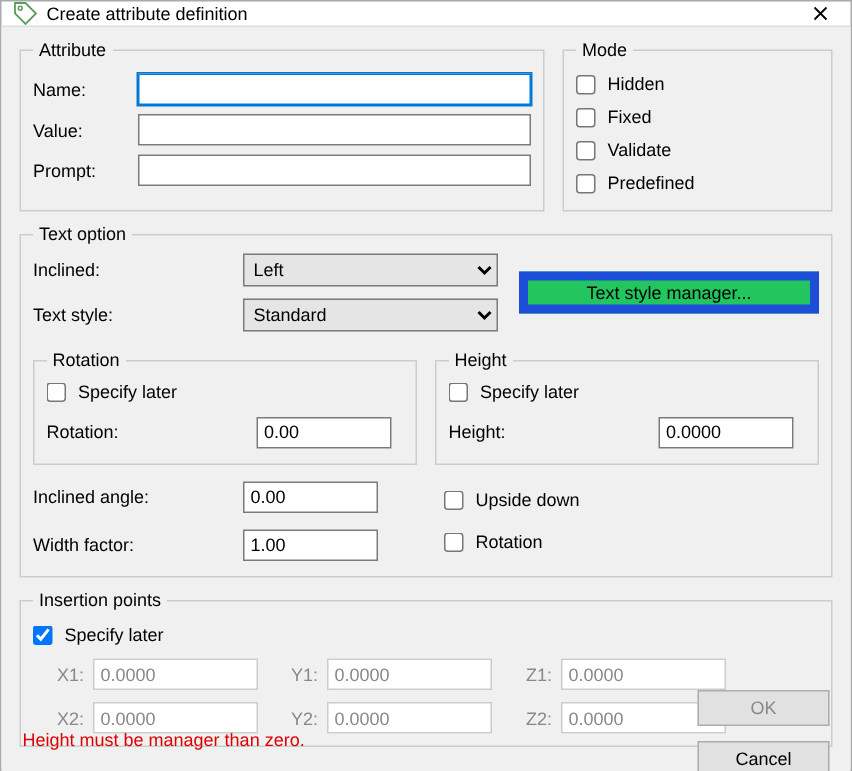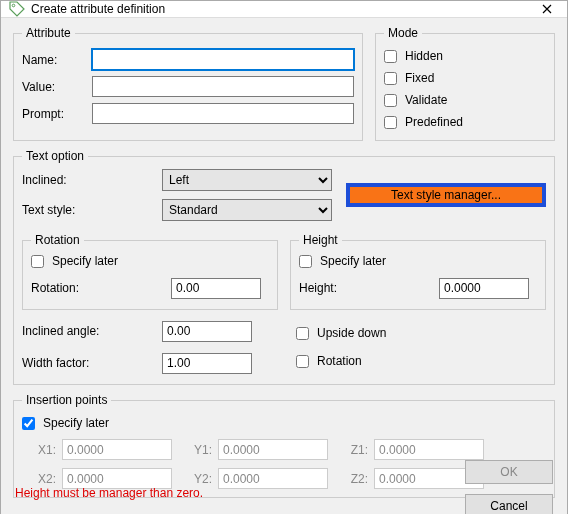--- a/index.html
+++ b/index.html
@@ -25,21 +25,21 @@
   .row input[type="text"] { flex: 1; height: 21px; border: 1px solid #7a7a7a; padding: 0 4px; background: #fff; }
   .row input.focused { border: 1px solid #0078d7; outline: 1px solid #0078d7; }
 
   .chk-row { display: flex; align-items: center; height: 20px; margin-top: 2px; gap: 4px;}
   input[type="checkbox"] { width: 13px; height: 13px; margin: 0 4px 0 0; }
 
   .text-option-grid { display: grid; grid-template-columns: 1fr 1fr; column-gap: 12px; align-items: center; }
   .sel-row { display: flex; align-items: center; height: 26px; }
   .sel-row label { width: 140px; }
   select { height: 22px; border: 1px solid #7a7a7a; background: #e5e5e5; padding: 0 2px; width: 170px; }
-  .big-btn { height: 28px; border: 4px solid #1d4ed8; background: #f97316; cursor: pointer; }
+  .big-btn { height: 28px; border: 6px solid #1d4ed8; background: #22c55e; cursor: pointer; }
 
   .rotation-height { display: flex; gap: 12px; }
   .rotation-height fieldset { flex: 1; }
 
   .small-input { width: 90px !important; flex: none !important; }
 
   .incwrap { display: flex; gap: 24px; margin-top: 8px;}
   .incwrap .left { flex: 1; }
   .incwrap .right { flex: 1; }
   .incrow { display: flex; align-items: center; height: 26px; }

